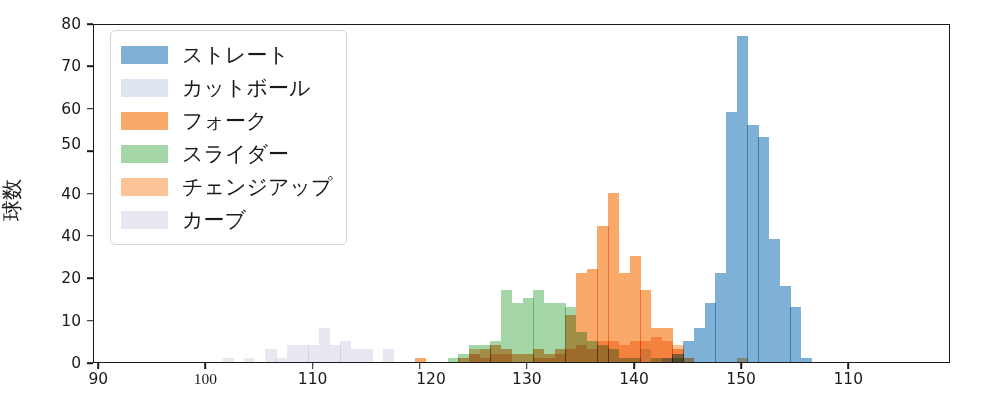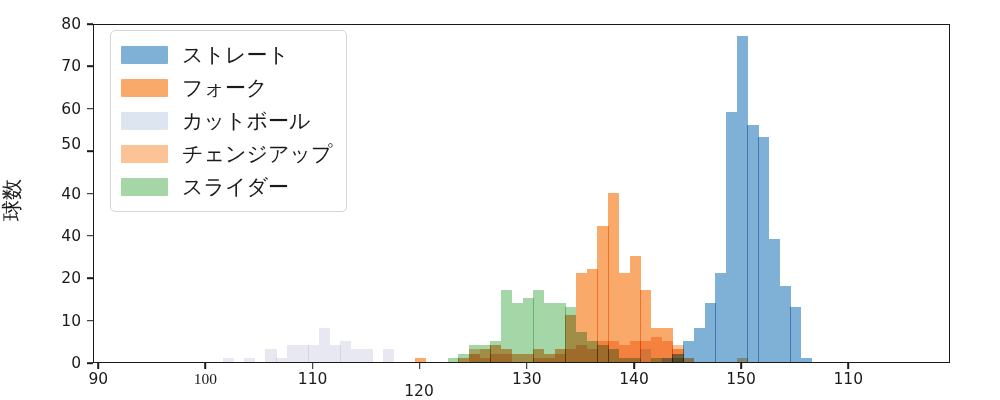--- a/index.html
+++ b/index.html
@@ -201,34 +201,38 @@
         <div class="bar" style="left: 289.238px; width: 11.1125px; height: 12.7125px; background: rgb(232, 232, 242); mix-blend-mode: multiply; z-index: 15;"></div>
       </div>
   </div>
 
   <div id="legend">
       <div class="legend-row">
         <div class="legend-swatch" style="background: rgb(127, 176, 213);"></div>
         <div class="legend-text">ストレート</div>
       </div>
       <div class="legend-row">
+        <div class="legend-swatch" style="background: rgb(221, 230, 240);"></div>
+        <div class="legend-text">カットボール</div>
+      </div>
+      <div class="legend-row">
         <div class="legend-swatch" style="background: rgb(249, 169, 106);"></div>
         <div class="legend-text">フォーク</div>
       </div>
       <div class="legend-row">
-        <div class="legend-swatch" style="background: rgb(221, 230, 240);"></div>
-        <div class="legend-text">カットボール</div>
+        <div class="legend-swatch" style="background: rgb(165, 214, 167);"></div>
+        <div class="legend-text">スライダー</div>
       </div>
       <div class="legend-row">
         <div class="legend-swatch" style="background: rgb(251, 195, 150);"></div>
         <div class="legend-text">チェンジアップ</div>
       </div>
       <div class="legend-row">
-        <div class="legend-swatch" style="background: rgb(165, 214, 167);"></div>
-        <div class="legend-text">スライダー</div>
+        <div class="legend-swatch" style="background: rgb(232, 232, 242);"></div>
+        <div class="legend-text">カーブ</div>
       </div>
     </div>
 
 <div class="ytick-label" style="top: 363px;">0</div>
     <div class="ytick-mark" style="top: 363px;"></div>
     <div class="ytick-label" style="top: 320.625px;">10</div>
     <div class="ytick-mark" style="top: 320.625px;"></div>
     <div class="ytick-label" style="top: 278.25px;">20</div>
     <div class="ytick-mark" style="top: 278.25px;"></div>
     <div class="ytick-label" style="top: 235.875px;">40</div>
@@ -242,21 +246,21 @@
     <div class="ytick-label" style="top: 66.375px;">70</div>
     <div class="ytick-mark" style="top: 66.375px;"></div>
     <div class="ytick-label" style="top: 24px;">80</div>
     <div class="ytick-mark" style="top: 24px;"></div>
     <div class="xtick-label" style="left: 98.3563px;">90</div>
     <div class="xtick-mark" style="left: 98.3563px;"></div>
     <div class="xtick-label" style="left: 205.481px; font-family: Liberation Serif, serif;">100</div>
     <div class="xtick-mark" style="left: 205.481px;"></div>
     <div class="xtick-label" style="left: 312.606px;">110</div>
     <div class="xtick-mark" style="left: 312.606px;"></div>
-    <div class="xtick-label" style="left: 419px; margin-top: 12px;">120</div>
+    <div class="xtick-label" style="left: 431px;">120</div>
     <div class="xtick-mark" style="left: 419.731px;"></div>
     <div class="xtick-label" style="left: 526.856px;">130</div>
     <div class="xtick-mark" style="left: 526.856px;"></div>
     <div class="xtick-label" style="left: 633.981px;">140</div>
     <div class="xtick-mark" style="left: 633.981px;"></div>
     <div class="xtick-label" style="left: 741.106px;">150</div>
     <div class="xtick-mark" style="left: 741.106px;"></div>
     <div class="xtick-label" style="left: 848.231px;">110</div>
     <div class="xtick-mark" style="left: 848.231px;"></div>
   </div>

